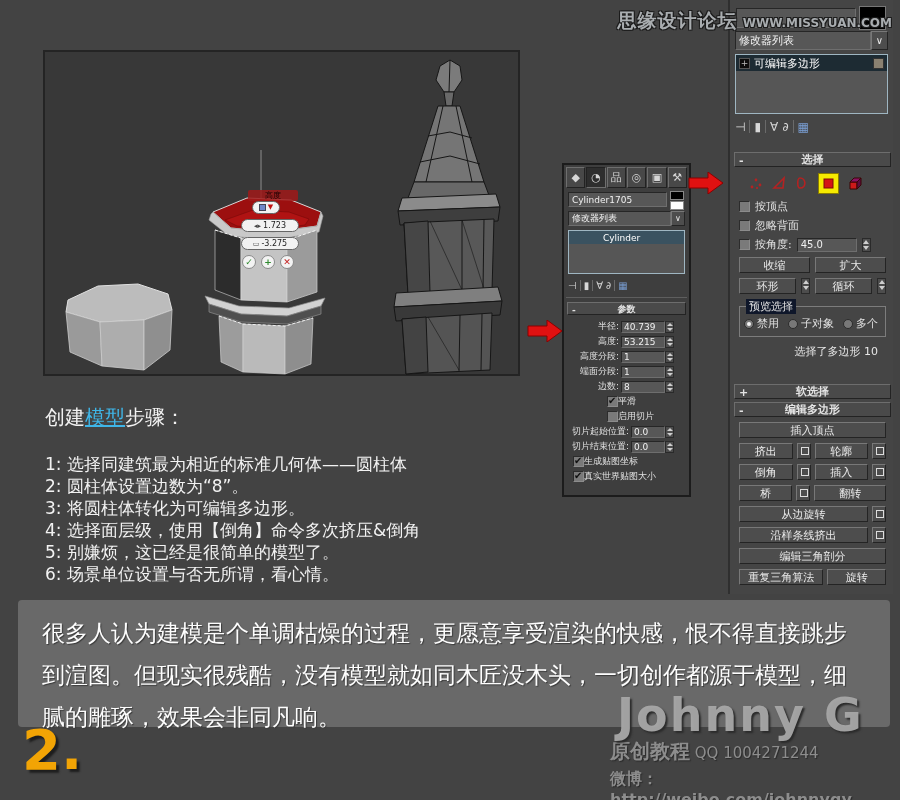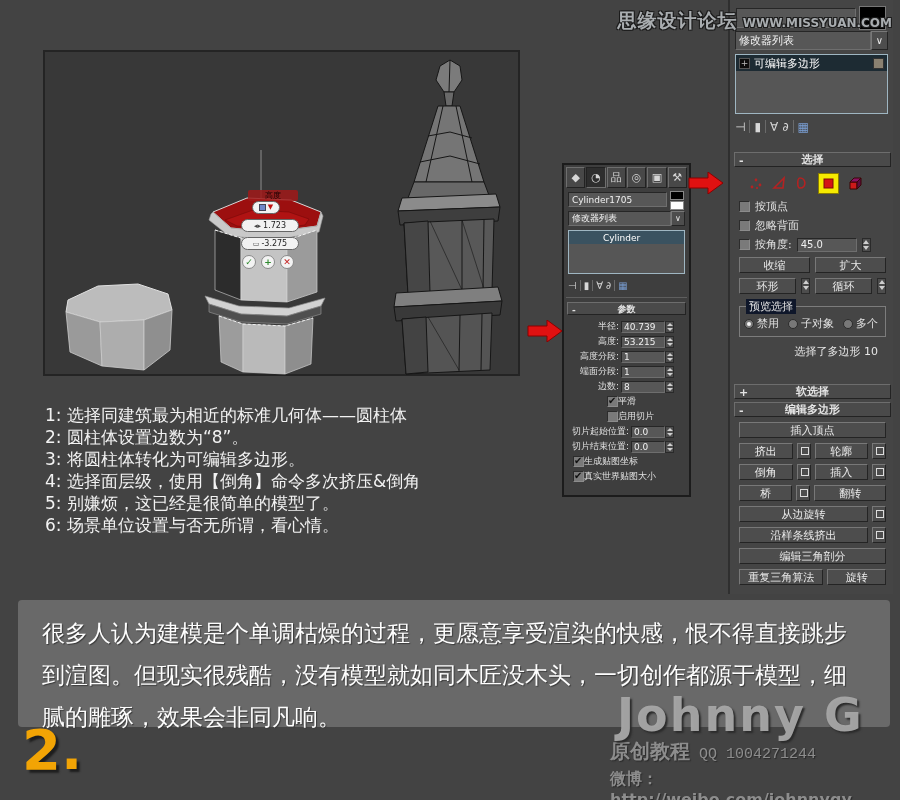--- a/index.html
+++ b/index.html
@@ -153,21 +153,21 @@
   .banner .bline { color:#fdfdfd; font-size:23px; line-height:42px;
     text-shadow:1px 1px 1px #3a3a3a; white-space:nowrap; }
   .johnny { position:absolute; left:617px; top:688px; font-size:46px; font-weight:bold;
     color:rgba(168,168,168,.95); text-shadow:2px 2px 2px #2b2b2b; z-index:5; letter-spacing:2px; }
 
   
   .stepnum { position:absolute; left:22px; top:722px; font-size:56px; font-weight:bold;
     color:#f2a405; text-shadow:3px 3px 2px #1e1e1e; line-height:1; }
   .credits { position:absolute; right:12px; top:738px; text-align:left; color:#8d8d8d;
     text-shadow:1px 1px 1px #2a2a2a; width:278px; }
-  .credit1 { font-size:15px;font-family:Liberation Mono, monospace; }
+  .credit1 { font-size:15px; }
   .credit1 .big { font-size:20px; font-weight:bold; }
   .credit2 { font-size:16px; font-weight:bold; margin-top:4px; }
 </style>
 </head>
 <body>
 
 <div class="page">
 
   <div class="viewport">
 
@@ -524,20 +524,23 @@
         </div>
         <div class="eprow">
           <span class="mxb" style="flex:1.45">重复三角算法</span>
           <span class="mxb w1">旋转</span>
         </div>
       </div>
     </div>
   </div>
 
   <div class="steps">
+    <div class="steps-title">
+      <span>创建</span><span class="hl">模型</span><span>步骤：</span>
+    </div>
     <div class="line">1: 选择同建筑最为相近的标准几何体——圆柱体</div>
     <div class="line">2: 圆柱体设置边数为“8”。</div>
     <div class="line">3: 将圆柱体转化为可编辑多边形。</div>
     <div class="line">4: 选择面层级，使用【倒角】命令多次挤压&amp;倒角</div>
     <div class="line">5: 别嫌烦，这已经是很简单的模型了。</div>
     <div class="line">6: 场景单位设置与否无所谓，看心情。</div>
   </div>
 
   <div class="banner">
     <div class="bline">很多人认为建模是个单调枯燥的过程，更愿意享受渲染的快感，恨不得直接跳步</div>

